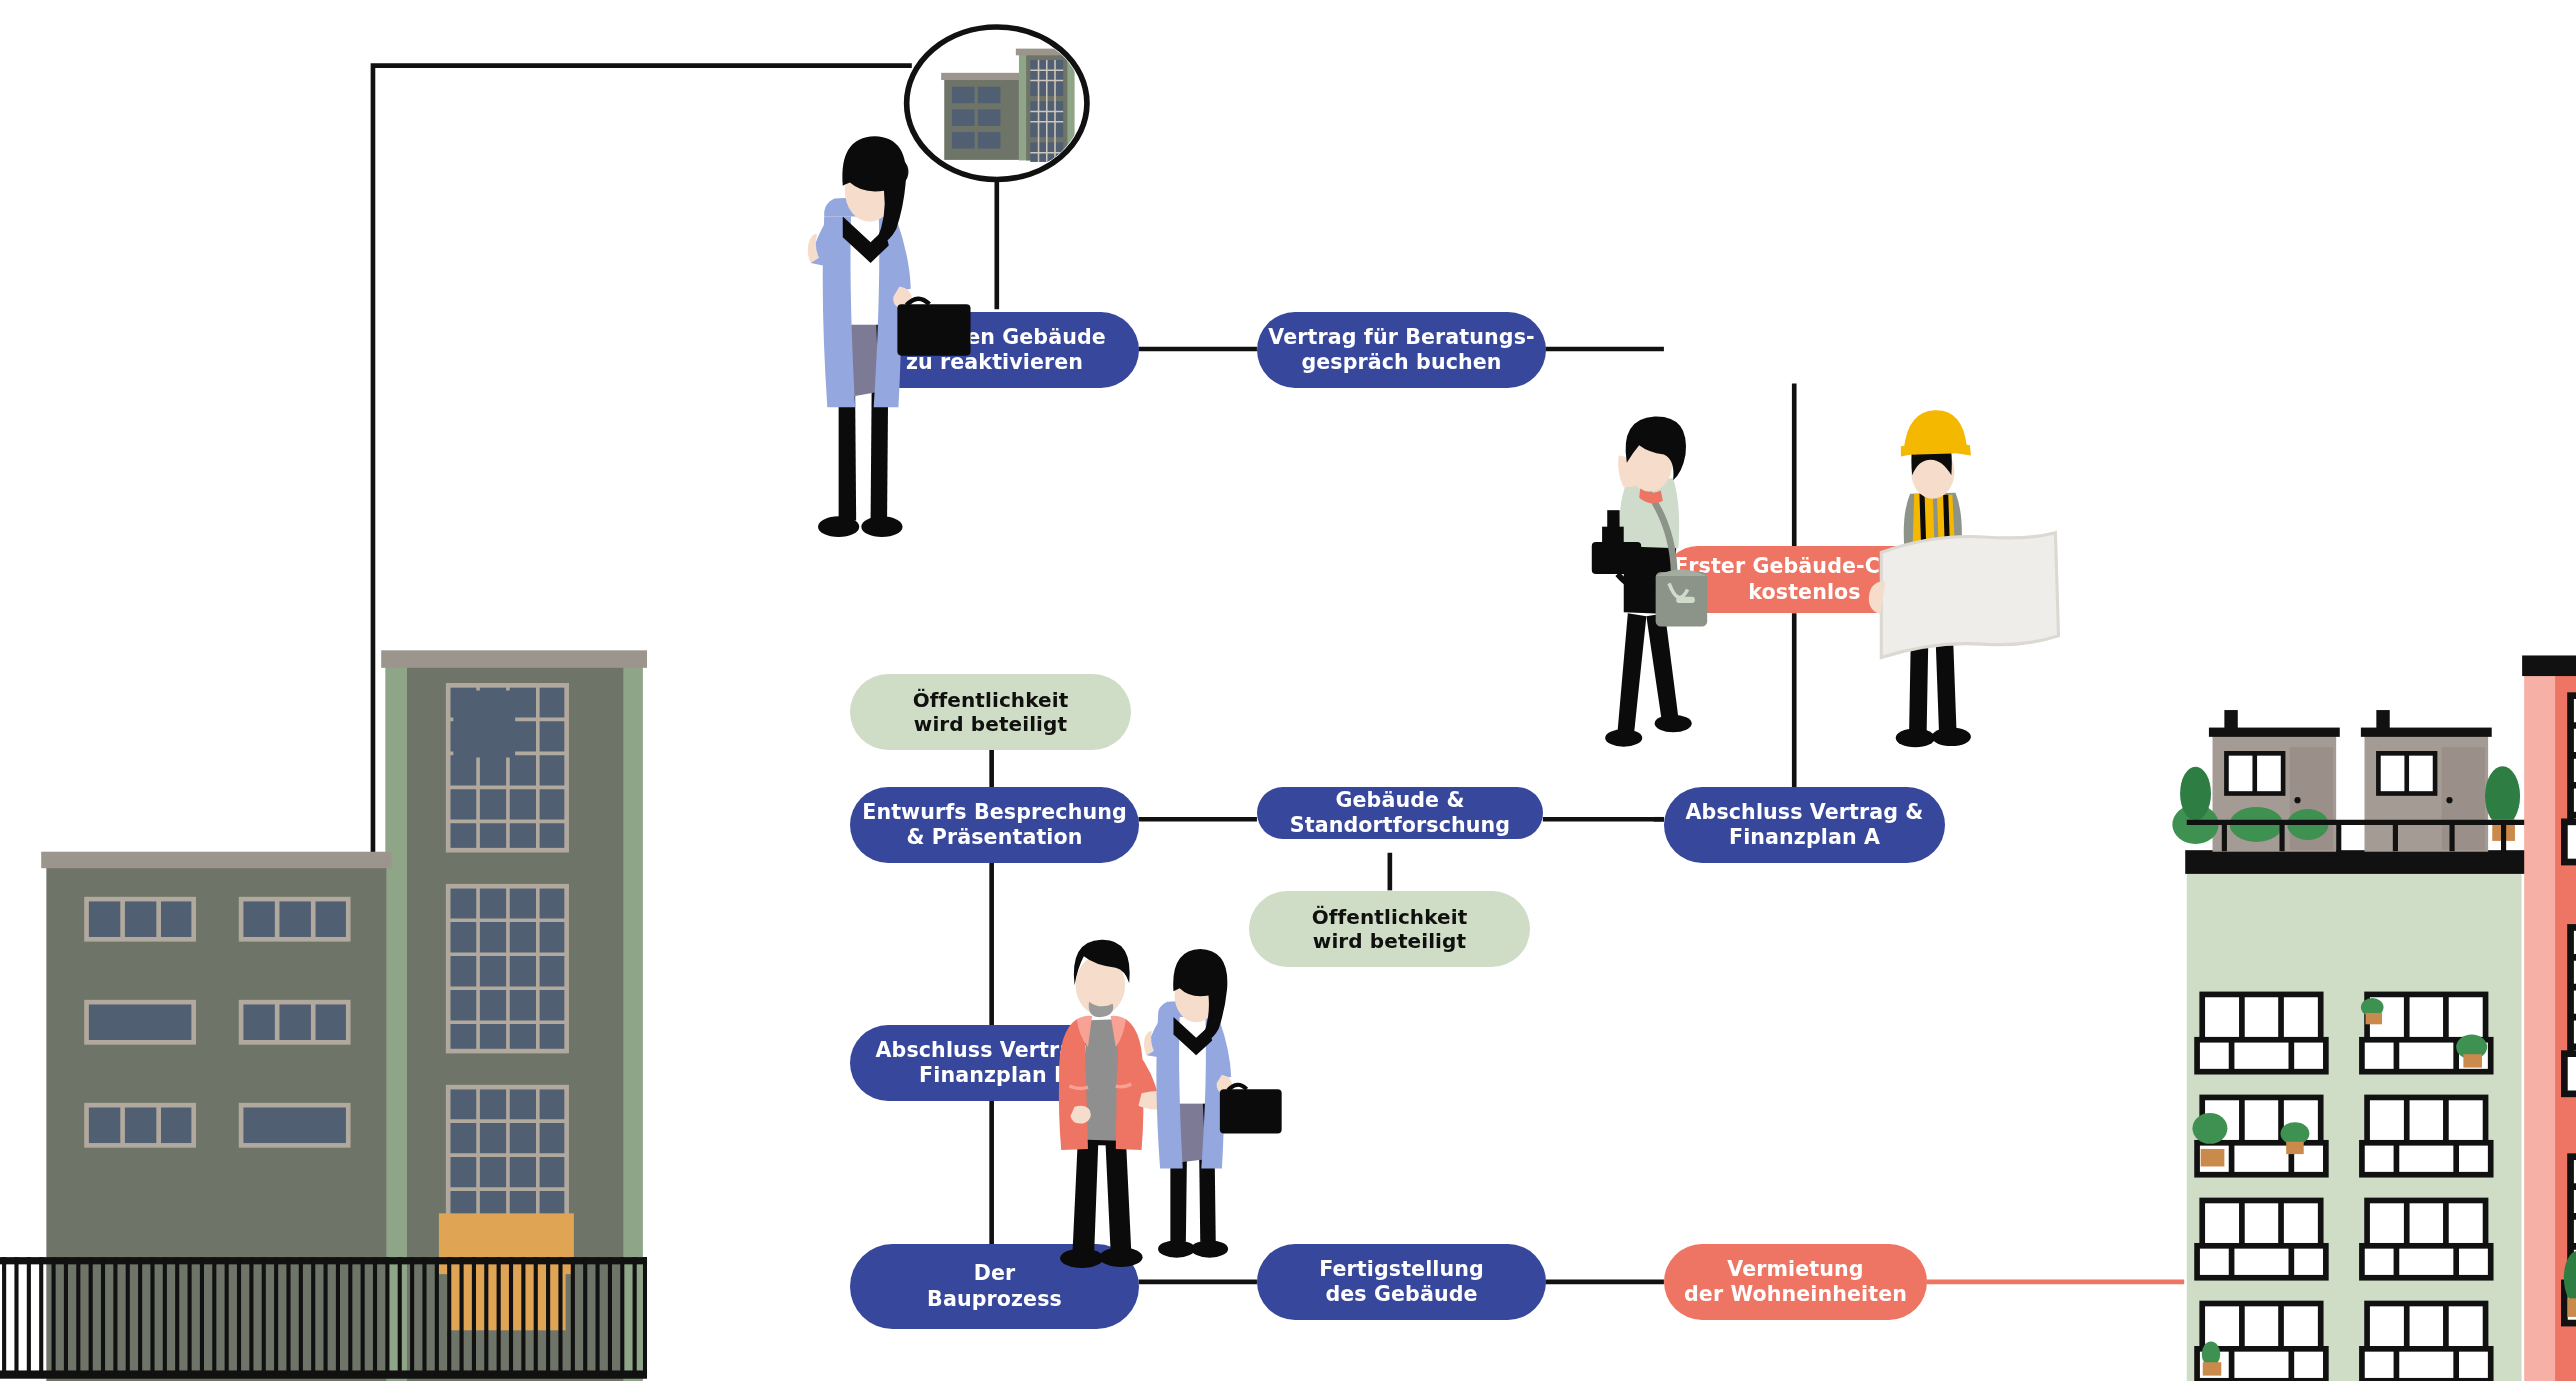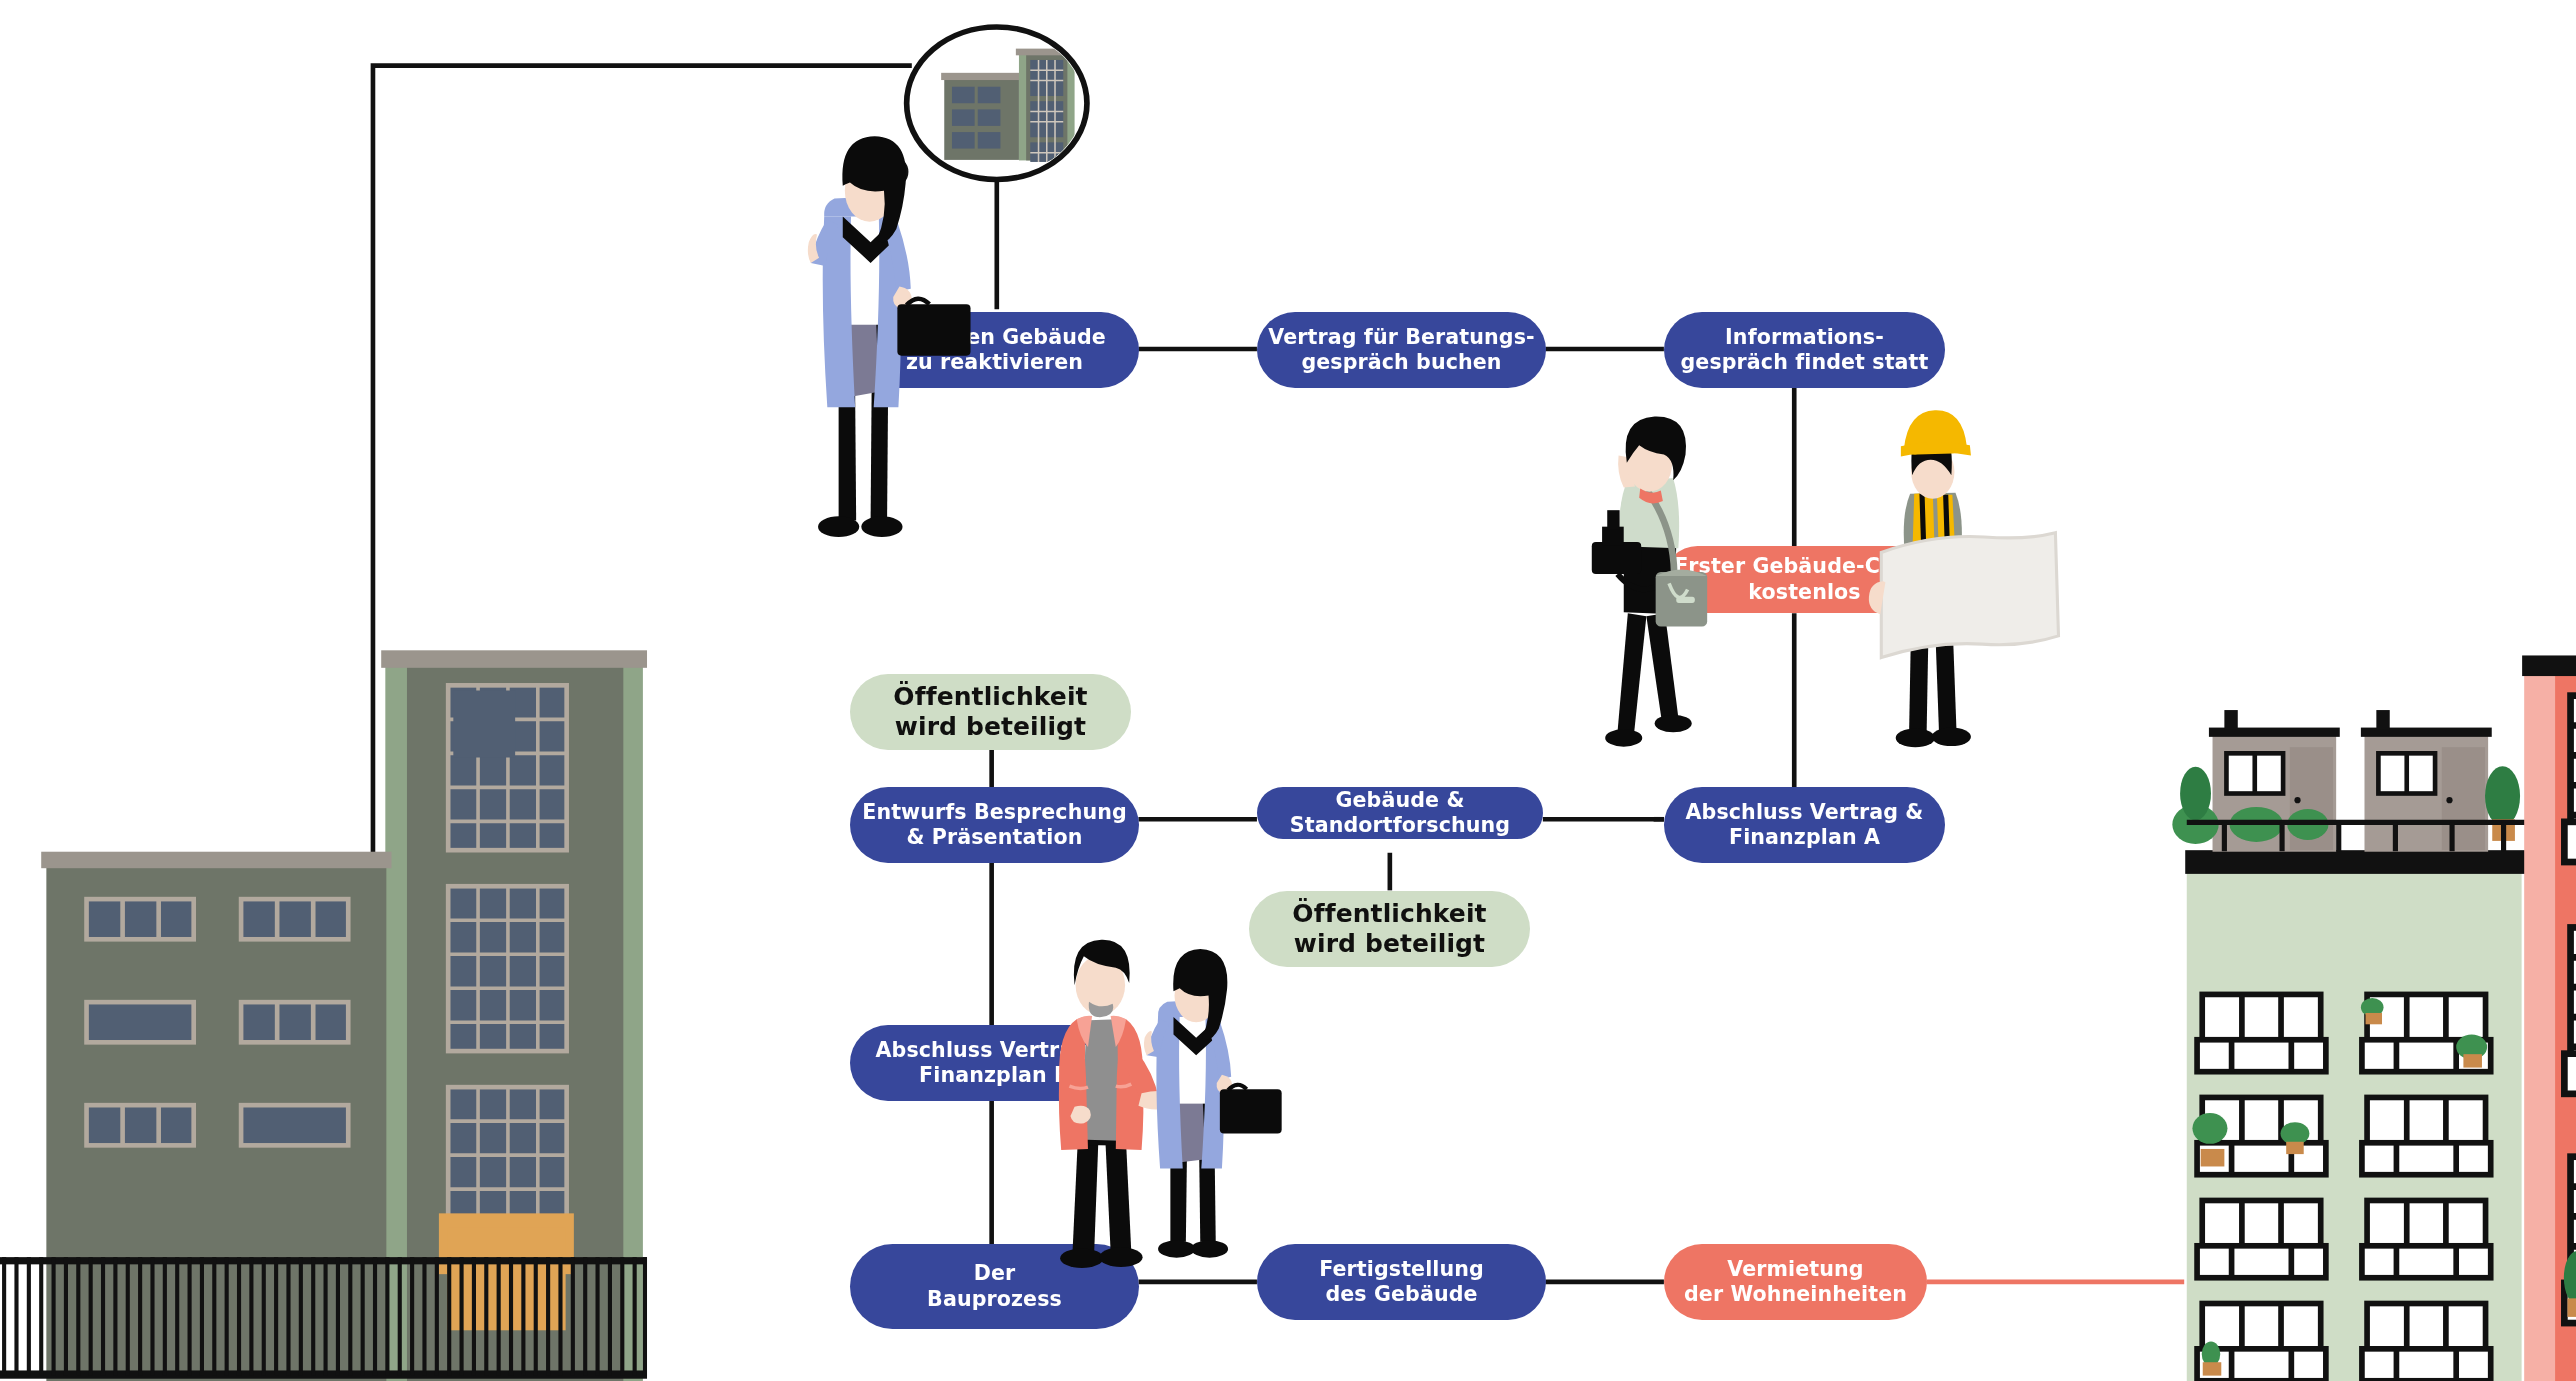--- a/index.html
+++ b/index.html
@@ -17,21 +17,21 @@
   .node{
     position:absolute;border-radius:515px;display:flex;align-items:center;
     justify-content:center;text-align:center;box-sizing:border-box;
     line-height:1.22;font-weight:700;letter-spacing:0.1px;padding:0 9.3px;
   }
   .node span{display:block;white-space:pre-line;}
   .node.blue{background:#37479B;color:#ffffff;}
   .node.red{background:#EE7564;color:#ffffff;}
   .node.green{background:#CFDDC6;color:#10100F;}
   .n-step{font-size:20.6px;}
-  .n-sub{font-size:25px;}
+  .n-sub{font-size:20px;}
 </style>
 </head>
 <body>
 
 <div id="stage">
 
   <svg class="layer" id="edges" viewBox="0 0 5416 2682">
     <g stroke="#111111" stroke-width="9" fill="none" stroke-linecap="butt">
 
       <path d="M1770 127 L724 127 L724 2682"></path>
@@ -335,24 +335,20 @@
 
   <div id="nodes" class="layer">
     <div class="node blue n-step" style="left:850px;top:312px;width:289px;height:76px;">
       <span>Vorhaben Gebäude
 zu reaktivieren</span>
     </div>
     <div class="node blue n-step" style="left:1257px;top:312px;width:289px;height:76px;">
       <span>Vertrag für Beratungs-
 gespräch buchen</span>
     </div>
-    <div class="node blue n-step" style="left:1664px;top:312px;width:281px;height:76px;">
-      <span>Informations-
-gespräch findet statt</span>
-    </div>
 
     <div class="node red n-step" style="left:1664px;top:546px;width:281px;height:67px;">
       <span>Erster Gebäude-Check
 kostenlos</span>
     </div>
 
     <div class="node green n-sub" style="left:850px;top:674px;width:281px;height:76px;">
       <span>Öffentlichkeit
 wird beteiligt</span>
     </div>

